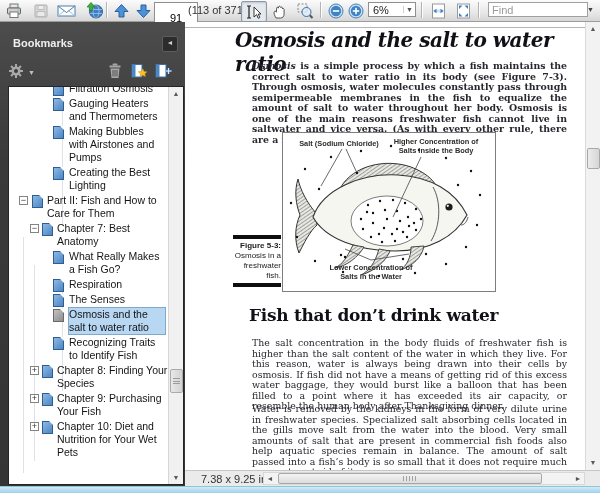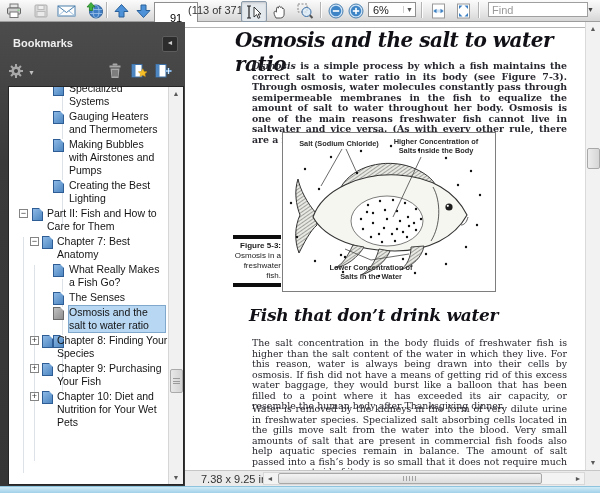--- a/index.html
+++ b/index.html
@@ -61,21 +61,21 @@
     border:1px solid #aaa;border-radius:2px;}
   .sthumb .grip{position:absolute;left:2px;top:50%;margin-top:-3px;width:7px;height:6px;
     background:repeating-linear-gradient(#9b9b9b 0 1px,transparent 1px 2.5px);}
 
   
   .doc{position:absolute;left:185px;top:22px;width:415px;height:448px;background:#fff;overflow:hidden;}
   .pagetopline{position:absolute;left:0;top:5px;width:401px;height:1px;background:#b5b5b5;}
   .h1{position:absolute;left:50px;top:6px;width:330px;font-family:"DejaVu Serif",serif;
     font-style:italic;font-weight:bold;font-size:20px;letter-spacing:-.5px;color:#101016;}
   .h2{position:absolute;left:64px;top:283px;width:320px;font-family:"DejaVu Serif",serif;
-    font-style:italic;font-weight:bold;font-size:17px;letter-spacing:-.3px;color:#101016;}
+    font-weight:bold;font-size:17px;letter-spacing:-.3px;color:#101016;}
   .para{position:absolute;left:67px;width:315px;font-family:"DejaVu Serif",serif;
     font-size:9.4px;line-height:10.5px;text-align:justify;color:#27272f;}
   .p1{top:39px;font-weight:bold;} .p2{top:316px;} .p3{top:382px;}
   .figbox{position:absolute;left:97px;top:110px;width:212px;height:158px;border:1px solid #7e7e7e;background:#fff;}
   .figcap{position:absolute;left:48px;top:211px;width:48px;text-align:right;
     font-size:8px;line-height:10px;color:#1c1c1c;}
   .figcap .bar{height:4px;background:#0d0d0d;margin:2px 0;}
   .figcap .fl{font-weight:bold;}
   .vsb{position:absolute;right:0;top:0;width:14px;height:448px;background:#f2f2f2;border-left:1px solid #dadada;}
   .vsb .sarrow{width:14px;}
@@ -249,31 +249,32 @@
         </svg>
       </div>
     </div>
 
     <div class="tree">
       <div class="treeinner">
         <div class="guide" style="left:53px;top:-7px;height:146px"></div>
         <div class="guide" style="left:14px;top:150px;height:236px"></div>
         <div class="guide" style="left:25px;top:178px;height:196px"></div>
         <div class="guide" style="left:53px;top:192px;height:112px"></div>
-      <div class="bm lvl3 clipped"><span class="pgicon"></span><span class="label">Specialized Systems</span></div>
+      <div class="bm lvl3 clipped"><span class="pgicon"></span><span class="label">Filtration Osmosis</span></div>
           <div class="bm lvl3"><span class="pgicon"></span><span class="label">Gauging Heaters and Thermometers</span></div>
           <div class="bm lvl3"><span class="pgicon"></span><span class="label">Making Bubbles with Airstones and Pumps</span></div>
           <div class="bm lvl3"><span class="pgicon"></span></div>
           <div class="bm lvl3"><span class="pgicon"></span><span class="label">Creating the Best Lighting</span></div>
           <div class="bm lvl1"><span class="exp">−</span><span class="pgicon"></span><span class="label">Part II: Fish and How to Care for Them</span></div>
           <div class="bm lvl2"><span class="exp">−</span><span class="pgicon"></span><span class="label">Chapter 7: Best Anatomy</span></div>
           <div class="bm lvl3"><span class="pgicon"></span><span class="label">What Really Makes a Fish Go?</span></div>
+          <div class="bm lvl3"><span class="pgicon"></span><span class="label">Respiration</span></div>
           <div class="bm lvl3"><span class="pgicon"></span><span class="label">The Senses</span></div>
           <div class="bm lvl3 selected"><span class="pgicon sel"></span><span class="label">Osmosis and the salt to water ratio</span></div>
-          <div class="bm lvl3"><span class="pgicon"></span></div>
+          <div class="bm lvl3"><span class="pgicon"></span><span class="label">Recognizing Traits to Identify Fish</span></div>
           <div class="bm lvl2"><span class="exp">+</span><span class="pgicon"></span><span class="label">Chapter 8: Finding Your Species</span></div>
           <div class="bm lvl2"><span class="exp">+</span><span class="pgicon"></span><span class="label">Chapter 9: Purchasing Your Fish</span></div>
           <div class="bm lvl2"><span class="exp">+</span><span class="pgicon"></span><span class="label">Chapter 10: Diet and Nutrition for Your Wet Pets</span></div>
         </div>
       <div class="treescroll">
         <div class="sarrow" style="top:0">▲</div>
         <div class="sthumb" style="top:282px;height:22px">
           <div class="grip"></div>
         </div>
         <div class="sarrow" style="bottom:0">▼</div>

